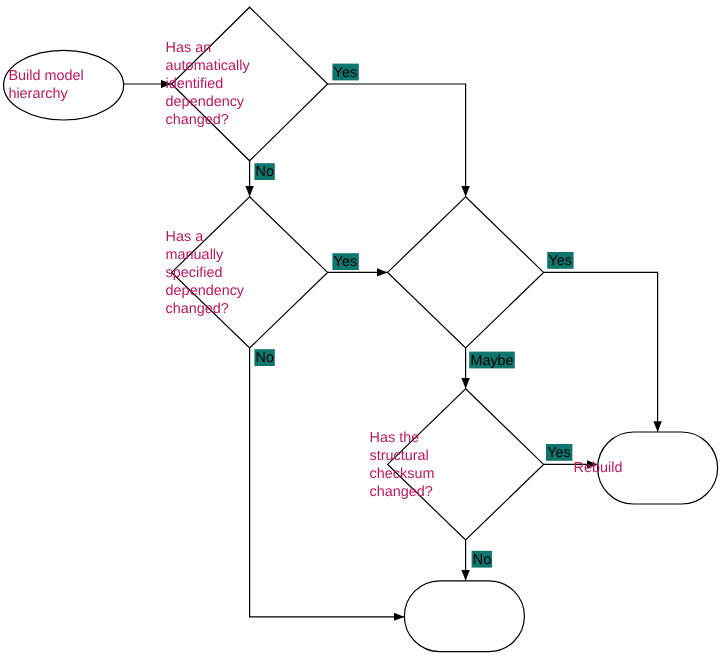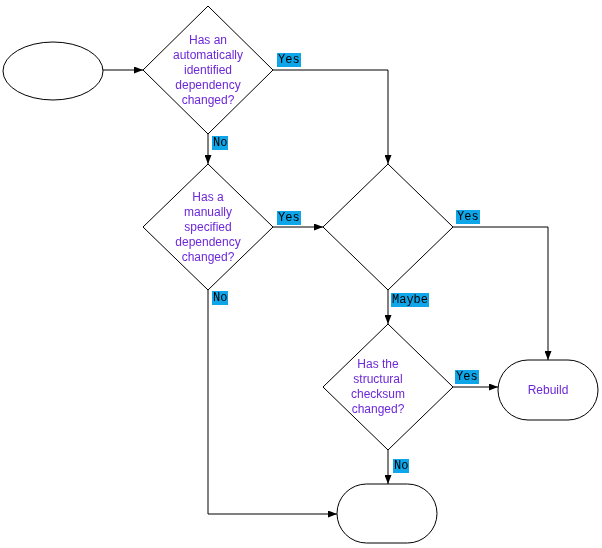--- a/index.html
+++ b/index.html
@@ -14,34 +14,32 @@
   }
   .canvas svg {
     position: absolute;
     left: 0;
     top: 0;
   }
   .node-label {
     position: absolute;
     transform: translate(-50%, -50%);
     width: 140px;
-    text-align: center;
     white-space: pre-line;
     font-size: 12px;
     line-height: 15px;
-    color: #6d28d9;
+    color: #be185d;
   }
   .edge-label {
     position: absolute;
     font-size: 12px;
     line-height: 14px;
     color: #000000;
-    background: #0ea5e9;
+    background: #0f766e;
     padding: 0 1px;
-    font-family: Liberation Mono, monospace;
   }
 </style>
 </head>
 <body>
 
 <div class="canvas">
 
   <svg width="602" height="548" viewBox="0 0 602 548">
     <defs>
       <marker id="arrow" viewBox="0 0 9 7" refX="9" refY="3.5" markerWidth="9" markerHeight="7" orient="auto" markerUnits="userSpaceOnUse">
@@ -65,20 +63,22 @@
       <path d="M208,134 L208,164" marker-end="url(#arrow)"></path>
       <path d="M273,227 L323,227" marker-end="url(#arrow)"></path>
       <path d="M208,290 L208,514 L337,514" marker-end="url(#arrow)"></path>
       <path d="M453,227 L548,227 L548,360" marker-end="url(#arrow)"></path>
       <path d="M388,290 L388,324" marker-end="url(#arrow)"></path>
       <path d="M453,387 L498,387" marker-end="url(#arrow)"></path>
       <path d="M388,450 L388,484" marker-end="url(#arrow)"></path>
     </g>
   </svg>
 
+  <div class="node-label" style="left:53px; top:71px; width:92px;">Build model
+hierarchy</div>
   <div class="node-label" style="left:208px; top:70px;">Has an
 automatically
 identified
 dependency
 changed?</div>
   <div class="node-label" style="left:208px; top:227px;">Has a
 manually
 specified
 dependency
 changed?</div>

